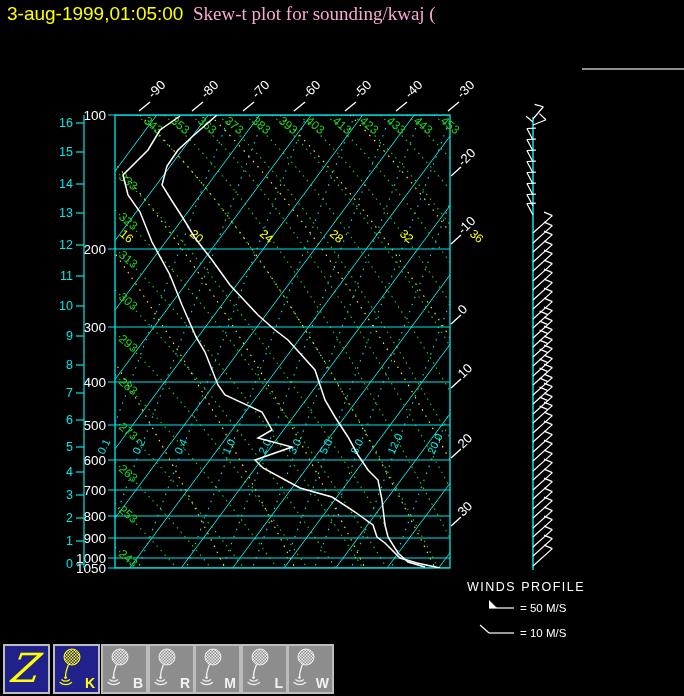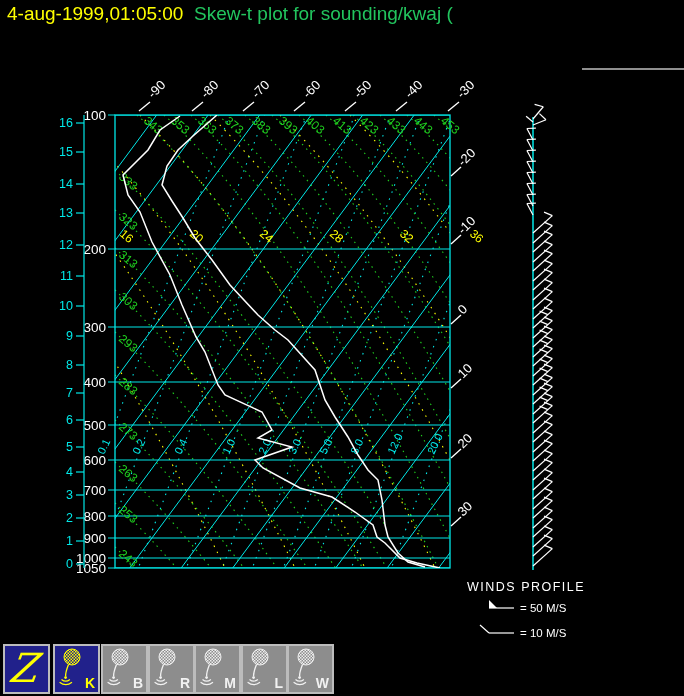--- a/index.html
+++ b/index.html
@@ -1,20 +1,20 @@
 <!DOCTYPE html>
 <html><head>
 <meta charset="utf-8">
 <style>
   html,body{margin:0;padding:0;background:#000;}
   body{width:684px;height:696px;position:relative;overflow:hidden;
        font-family:"Liberation Sans",sans-serif;}
   .title{position:absolute;left:7px;top:2px;font-size:19px;line-height:24px;color:#fff;width:660px;}
   .title .dt{color:#ffff00;}
-  .title .rest{color:#22c55e;white-space:pre;}
+  .title .rest{color:#f9a8d4;white-space:pre;font-family:Liberation Serif, serif;}
   .topline{position:absolute;left:582px;top:68px;width:102px;height:2px;background:#8f8f8f;}
   #chart{position:absolute;left:0;top:0;}
   .toolbar{position:absolute;left:0;top:642px;width:684px;height:54px;}
   .tbtn{position:absolute;top:2px;width:47px;height:50px;border:2px solid #bcbcbc;box-sizing:border-box;cursor:pointer;}
   .tbtn.navy{background:#21218b;color:#ffff00;}
   .tbtn.gray{background:#8d8d8d;color:#f2f2f2;}
   .tbtn .lt{position:absolute;right:3px;bottom:1px;font-weight:bold;font-size:14px;}
   .tbtn svg.balloon{position:absolute;left:2px;top:2px;}
   .navy .bcirc{fill:url(#chkY);stroke:#ffff00;}
   .gray .bcirc{fill:url(#chkW);stroke:#ededed;}
@@ -31,21 +31,21 @@
         <rect x="1.5" y="1.5" width="1.5" height="1.5" fill="#ffff00"></rect>
     </pattern>
     <pattern id="chkW" width="3" height="3" patternUnits="userSpaceOnUse">
       <rect width="1.5" height="1.5" fill="#ededed"></rect>
         <rect x="1.5" y="1.5" width="1.5" height="1.5" fill="#ededed"></rect>
     </pattern>
   </defs>
 </svg>
 
 <div class="title">
-  <div><span class="dt">4-aug-1999,01:05:00</span><span class="rest">  Skew-t plot for sounding/kwaj (</span></div>
+  <div><span class="dt">3-aug-1999,01:05:00</span><span class="rest">  Skew-t plot for sounding/kwaj (</span></div>
 </div>
 
 <div class="topline"></div>
 
 <svg id="chart" width="684" height="640" viewBox="0 0 684 640">
     <defs>
       <clipPath id="boxclip">
         <rect x="115" y="115" width="335" height="453"></rect>
       </clipPath>
     </defs>

